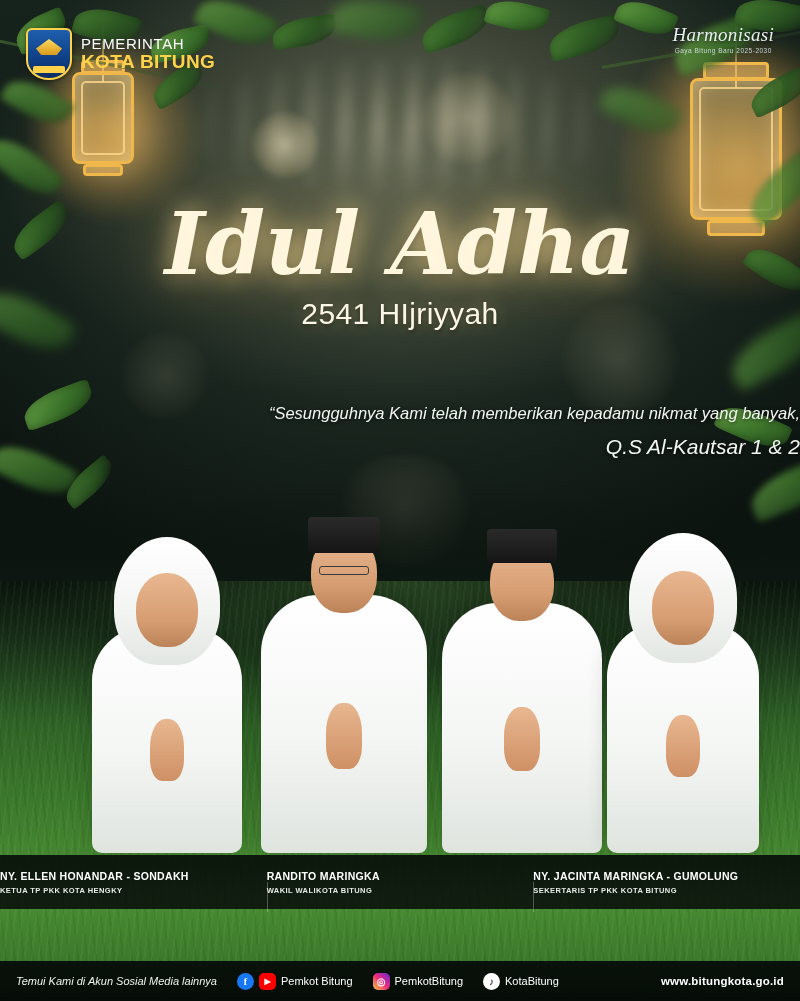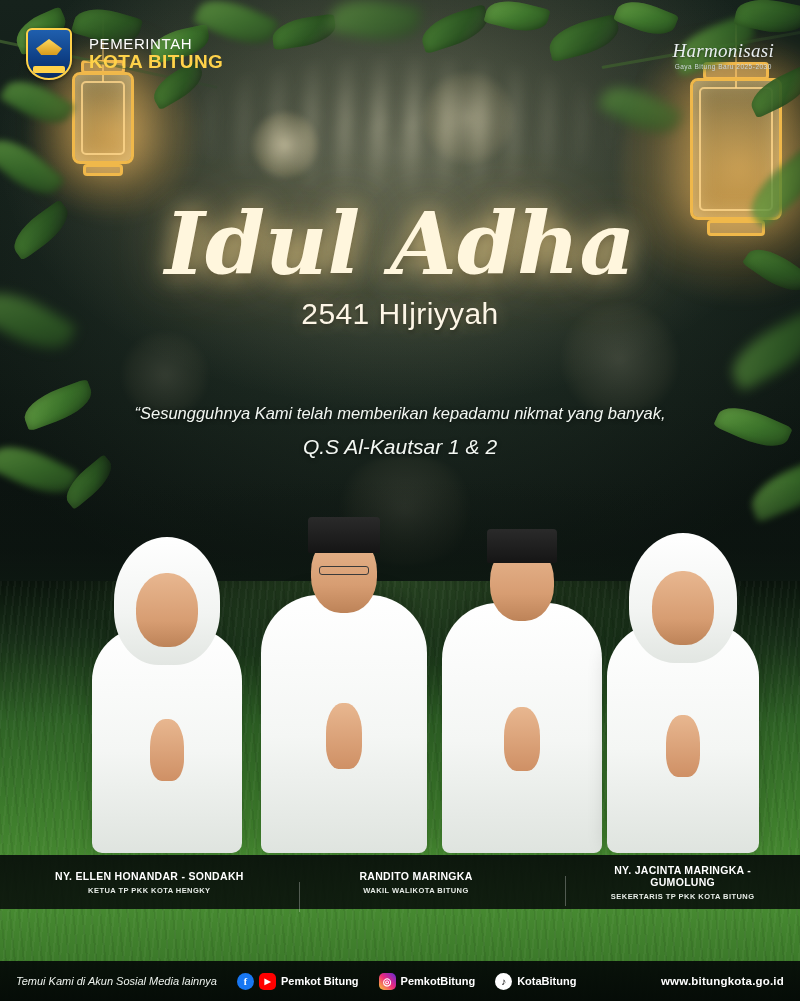--- a/index.html
+++ b/index.html
@@ -117,21 +117,21 @@
   .lantern-glow {
     position:absolute;
     border-radius:50%;
     background: radial-gradient(circle, rgba(255,200,110,0.55) 0%, rgba(255,185,80,0.18) 45%, rgba(255,185,80,0) 72%);
     filter: blur(6px);
   }
 
   
   .logo-left {
     position: absolute; left: 26px; top: 28px;
-    display: flex; align-items: center; gap: 17px;
+    display: flex; align-items: center; gap: 9px;
   }
   .crest {
     width: 46px; height: 52px;
     background: linear-gradient(180deg, #1f5fae 0%, #0e3f85 60%, #082c63 100%);
     border: 2px solid #ffd24a;
     border-radius: 6px 6px 50% 50% / 6px 6px 38% 38%;
     position: relative;
     box-shadow: 0 1px 4px rgba(0,0,0,0.5);
   }
   .crest::before {
@@ -149,21 +149,21 @@
   }
   .logo-text { line-height: 1.05; }
   .logo-text .l1 {
     font-size: 15px; letter-spacing: .6px; color: #ffffff; font-weight: 500;
   }
   .logo-text .l2 {
     font-size: 19px; font-weight: 700; color: #ffd24a; letter-spacing: .4px;
   }
 
   .logo-right {
-    position: absolute; right: 26px; top: 40px;
+    position: absolute; right: 26px; top: 24px;
     text-align: center;
   }
   .harmoni {
     font-family: "Liberation Serif", serif;
     font-style: italic;
     font-size: 19px;
     color: #e9eef0;
     letter-spacing: .3px;
     text-shadow: 0 1px 3px rgba(0,0,0,.6);
   }
@@ -205,21 +205,21 @@
     font-size: 30px;
     font-weight: 500;
     color: #fdf6e6;
     letter-spacing: .4px;
     text-shadow: 0 0 16px rgba(255,226,160,0.45), 0 2px 5px rgba(0,0,0,0.5);
   }
 
   .quote {
     position: absolute;
     left: 0; right: 0; top: 400px;
-    text-align: center;
+    text-align: right;
     font-style: italic;
     font-size: 16.5px;
     line-height: 1.65;
     color: #f3f7f2;
     text-shadow: 0 1px 4px rgba(0,0,0,.6);
   }
   .quote .src {
     display: block;
     margin-top: 3px;
     font-size: 21px;
@@ -272,24 +272,23 @@
     position: absolute;
     left: 0; right: 0;
     bottom: 92px;
     height: 54px;
     background: linear-gradient(180deg, rgba(8,14,10,0.92) 0%, rgba(8,14,10,0.88) 100%);
     display: flex;
     align-items: center;
   }
   .name-cell {
     flex: 1;
-    text-align: center;
+    text-align: left;
     position: relative;
-    padding: 0 18px;
-    margin-left: 32px;
+    padding: 0 0;
   }
   .name-cell + .name-cell::before {
     content: "";
     position: absolute; left: 0; top: 12px;
     width: 1px; height: 30px;
     background: rgba(255,255,255,0.28);
   }
   .name-cell .nm {
     font-size: 10.5px;
     font-weight: 700;
@@ -326,21 +325,21 @@
     width: 17px; height: 17px;
     border-radius: 50%;
     display: inline-flex; align-items: center; justify-content: center;
     font-size: 10px; color: #fff; font-weight: 700;
     flex: 0 0 auto;
   }
   .sicon.fb { background: #1877f2; font-family:"Liberation Serif",serif; }
   .sicon.yt { background: #ff0000; border-radius: 5px; font-size: 8px; }
   .sicon.ig { background: linear-gradient(45deg,#f9ce34,#ee2a7b,#6228d7); border-radius: 5px; }
   .sicon.tt { background: #ffffff; color:#000; border-radius:50%; font-size:10px; }
-  .shandle { font-size: 11px; color: #ffffff; font-weight: 700; white-space: nowrap; }
+  .shandle { font-size: 11px; color: #ffffff; font-weight: 400; white-space: nowrap; }
   .website {
     margin-left: auto;
     font-size: 11.5px;
     color: #ffffff;
     font-weight: 600;
     letter-spacing: .2px;
     white-space: nowrap;
   }
 </style>
 </head>

